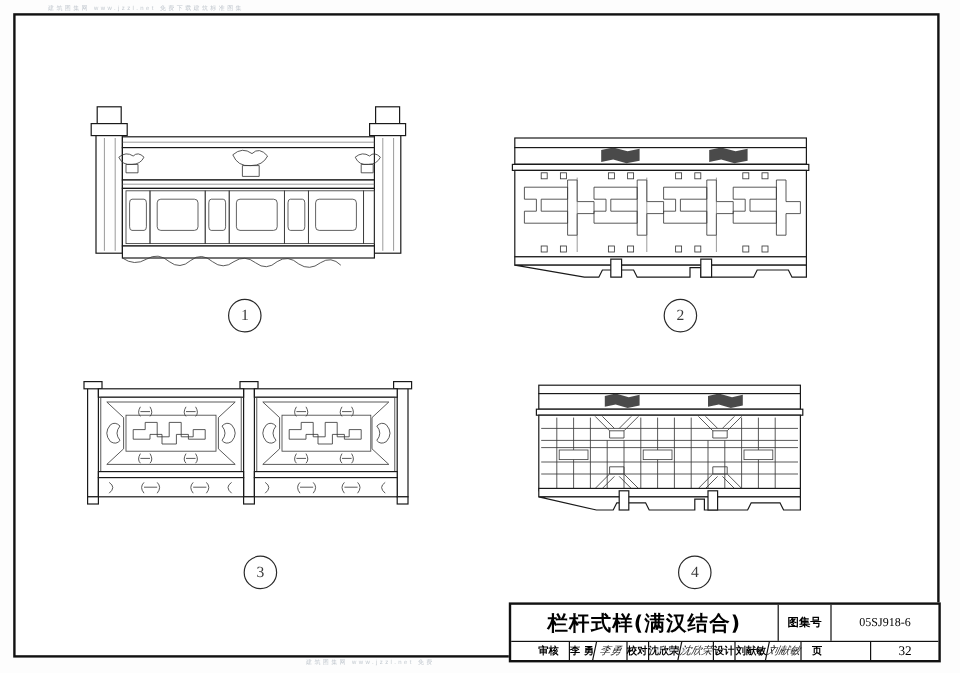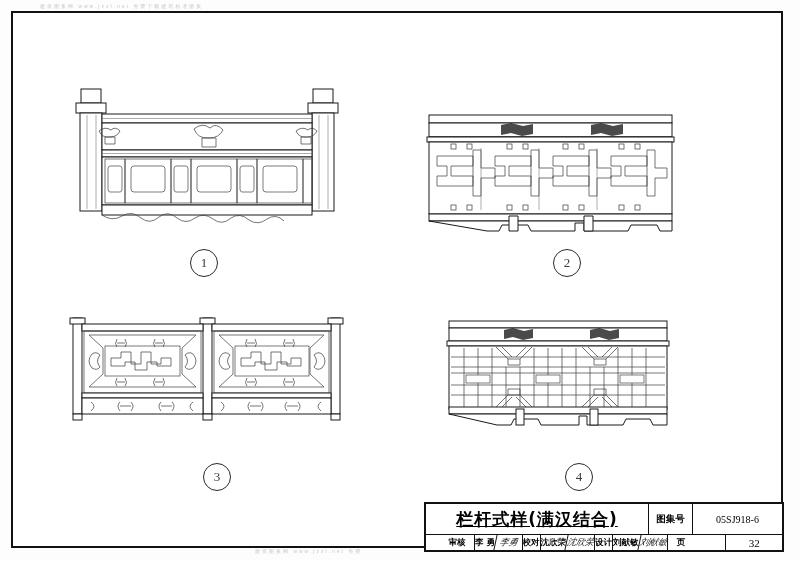--- a/index.html
+++ b/index.html
@@ -34,21 +34,21 @@
           font-family:"Liberation Serif",serif;}
 
   
   #titleblock{position:absolute;left:411px;top:489px;width:360px;height:50px;
               border:2px solid #111;box-sizing:border-box;display:flex;
               flex-direction:column;background:#fff;}
   #tb-top{display:flex;height:30px;border-bottom:1.6px solid #111;}
   #tb-bottom{display:flex;height:18px;flex:1;}
   .tb-title{flex:1;display:flex;align-items:center;justify-content:center;
             font-size:17px;font-weight:700;letter-spacing:1px;
-            font-family:"DejaVu Sans",sans-serif;white-space:nowrap;text-decoration:underline;}
+            font-family:"DejaVu Sans",sans-serif;white-space:nowrap;}
   .tb-cell{display:flex;align-items:center;justify-content:center;
            border-left:1.4px solid #111;box-sizing:border-box;white-space:nowrap;}
   .tb-atlas-label{width:44px;font-size:9.5px;font-weight:700;
                   font-family:Liberation Mono, monospace;}
   .tb-atlas-val{width:90px;font-size:10px;font-family:"Liberation Serif",serif;}
   .lbl{font-size:8.5px;font-weight:700;font-family:"DejaVu Sans",sans-serif;}
   .nm{font-size:8.5px;font-weight:700;font-family:"DejaVu Sans",sans-serif;}
   .sig{font-size:9px;font-style:italic;color:#222;
        font-family:"Liberation Serif",serif;transform:skewX(-12deg);}
   .b-no-l{border-left:none;}

